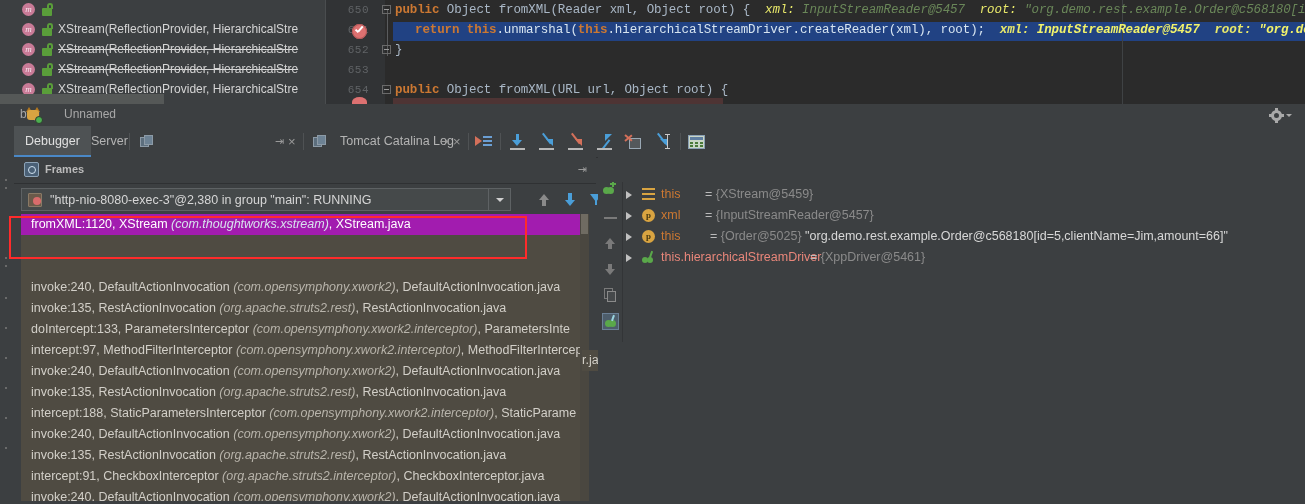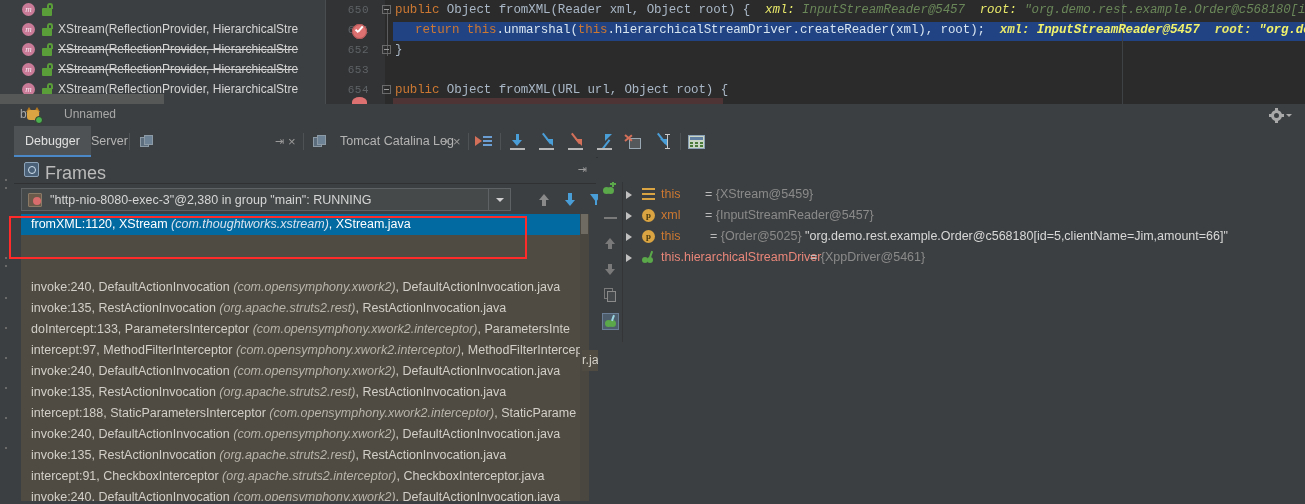--- a/index.html
+++ b/index.html
@@ -23,21 +23,21 @@
   .foldline{position:absolute;left:387px;top:10px;width:1px;height:46px;background:#5a5c5e;}
   .bp{position:absolute;left:352px;width:15px;height:15px;border-radius:50%;background:#dd7171;
       box-shadow:inset 0 0 0 1px #b45a5a;}
   .bp:after{content:"";position:absolute;left:3px;top:6px;width:4px;height:2px;background:#fff;transform:rotate(45deg);}
   .bp:before{content:"";position:absolute;left:5px;top:4px;width:7px;height:2px;background:#fff;transform:rotate(-50deg);}
 
   .codeline{position:absolute;left:395px;white-space:pre;
      font-family:"Liberation Mono",monospace;font-size:12.5px;letter-spacing:-.1px;color:#a9b7c6;}
   .sel-row{position:absolute;left:393px;top:22px;width:912px;height:19px;background:#214283;}
   .caret-col{position:absolute;left:1122px;top:0;width:1px;height:104px;background:#3f4244;}
-  .kw{color:#cc7832;}
+  .kw{color:#cc7832;font-weight:bold;}
   .ident{color:#a9b7c6;}
   .hintlbl{color:#6a8759;font-style:italic;}
   .hintval{color:#6a8759;font-style:italic;}
   .sel-row ~ .codeline .hintlbl{color:#e8e86a;}
   .onsel .hintlbl{color:#ffffff;font-weight:bold;}
   .onsel .hintval{color:#f2f26a;font-weight:bold;}
   .onsel{color:#d6e4f0;}
   .strike{text-decoration:line-through;}
   
   .redline{position:absolute;left:393px;top:98px;width:330px;height:8px;background:#4e3434;}
@@ -88,21 +88,21 @@
   .ticon{position:absolute;top:8px;width:17px;height:16px;}
   .ar-down{position:absolute;left:3px;top:0;width:0;height:0;border-left:5px solid transparent;
      border-right:5px solid transparent;}
   .stem{position:absolute;width:3px;}
   .baseline{position:absolute;left:1px;bottom:0;width:15px;height:2px;}
   .diag{position:absolute;width:2px;height:13px;}
 
   
   .frames{position:absolute;left:14px;top:157px;width:582px;height:347px;background:#3c3f41;}
   .panelhdr{position:absolute;left:0;top:0;width:100%;height:26px;background:#3c3f41;border-bottom:1px solid #2f3133;}
-  .panelhdr .ttl{position:absolute;left:31px;top:6px;font-size:18px;color:#bbbbbb;}
+  .panelhdr .ttl{position:absolute;left:31px;top:6px;font-size:11px;color:#bbbbbb;font-weight:bold;}
   .framesico{position:absolute;left:10px;top:5px;width:15px;height:15px;border:1px solid #8ea4b8;
      background:#4a6076;border-radius:2px;box-sizing:border-box;}
   .framesico:after{content:"";position:absolute;left:3px;top:3px;width:8px;height:8px;border-radius:50%;border:1px solid #cfe0ee;box-sizing:border-box;}
   .hdr-pin{position:absolute;right:9px;top:6px;font-size:11px;color:#9a9a9a;}
 
   .threadsel{position:absolute;left:7px;top:31px;width:490px;height:23px;background:#45494a;
      border:1px solid #5e6264;box-sizing:border-box;}
   .threadsel .thtxt{position:absolute;left:28px;top:4px;font-size:12.5px;color:#d6d6d6;white-space:nowrap;}
   .thico{position:absolute;left:6px;top:4px;width:14px;height:14px;background:#6b5a4a;border:1px solid #8a7a66;box-sizing:border-box;border-radius:1px;}
   .thico:after{content:"";position:absolute;left:4px;top:3px;width:8px;height:8px;border-radius:50%;background:#d96c6c;}
@@ -111,21 +111,21 @@
      border-right:4px solid transparent;border-top:4px solid #d0d0d0;}
 
   .navbtn{position:absolute;top:33px;width:19px;height:19px;}
   .arrowup,.arrowdn{position:absolute;left:4px;width:0;height:0;border-left:5px solid transparent;border-right:5px solid transparent;}
   .funnel{position:absolute;left:3px;top:4px;width:0;height:0;border-left:6px solid transparent;border-right:6px solid transparent;border-top:8px solid #4a9ed8;}
   .funnel:after{content:"";position:absolute;left:-1px;top:-8px;width:2px;height:11px;background:#4a9ed8;}
 
   .flist{position:absolute;left:7px;top:57px;width:568px;height:287px;background:#4f4b42;overflow:hidden;}
   .frow{position:absolute;left:0;width:568px;height:21px;line-height:21px;font-size:12.5px;
      color:#d2cfc8;white-space:nowrap;padding-left:10px;box-sizing:border-box;}
-  .frow.sel{background:#0369a1;color:#ffffff;width:560px;}
+  .frow.sel{background:#a21caf;color:#ffffff;width:560px;}
   .frow .pkg{color:#b8b4ab;font-style:italic;}
   .frow.sel .pkg{color:#d8e2ee;font-style:italic;}
   .f-scroll{position:absolute;right:0;top:0;width:9px;height:287px;background:#4a4740;}
   .f-thumb{position:absolute;right:1px;top:0;width:7px;height:20px;background:#6f6b62;}
   .hilite-box{position:absolute;left:9px;top:216px;width:518px;height:43px;border:2px solid #ff2b2b;box-sizing:border-box;pointer-events:none;}
   .tooltip-ovf{position:absolute;left:568px;top:0;height:21px;line-height:21px;font-size:12.5px;
      color:#d2cfc8;background:#4f4b42;white-space:nowrap;padding-right:6px;}
 
   
   .vars{position:absolute;left:598px;top:157px;width:707px;height:347px;background:#3c3f41;}

